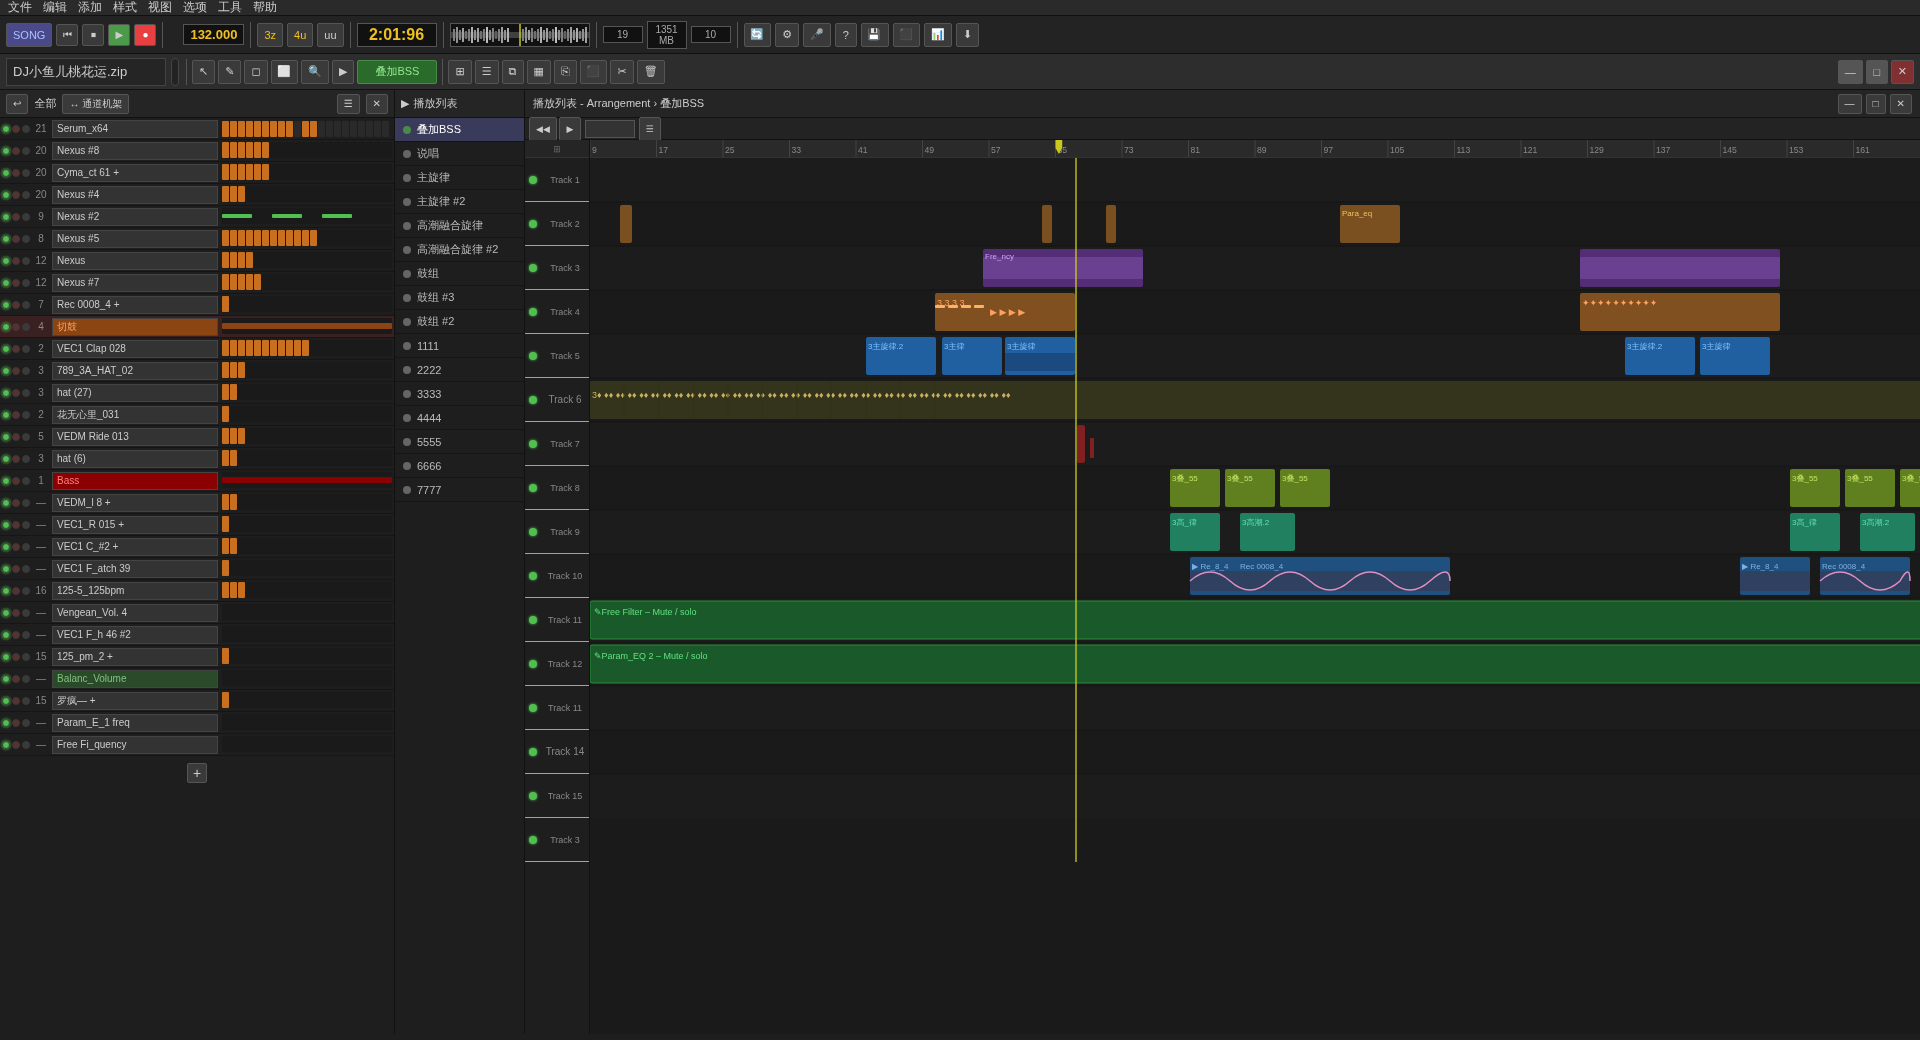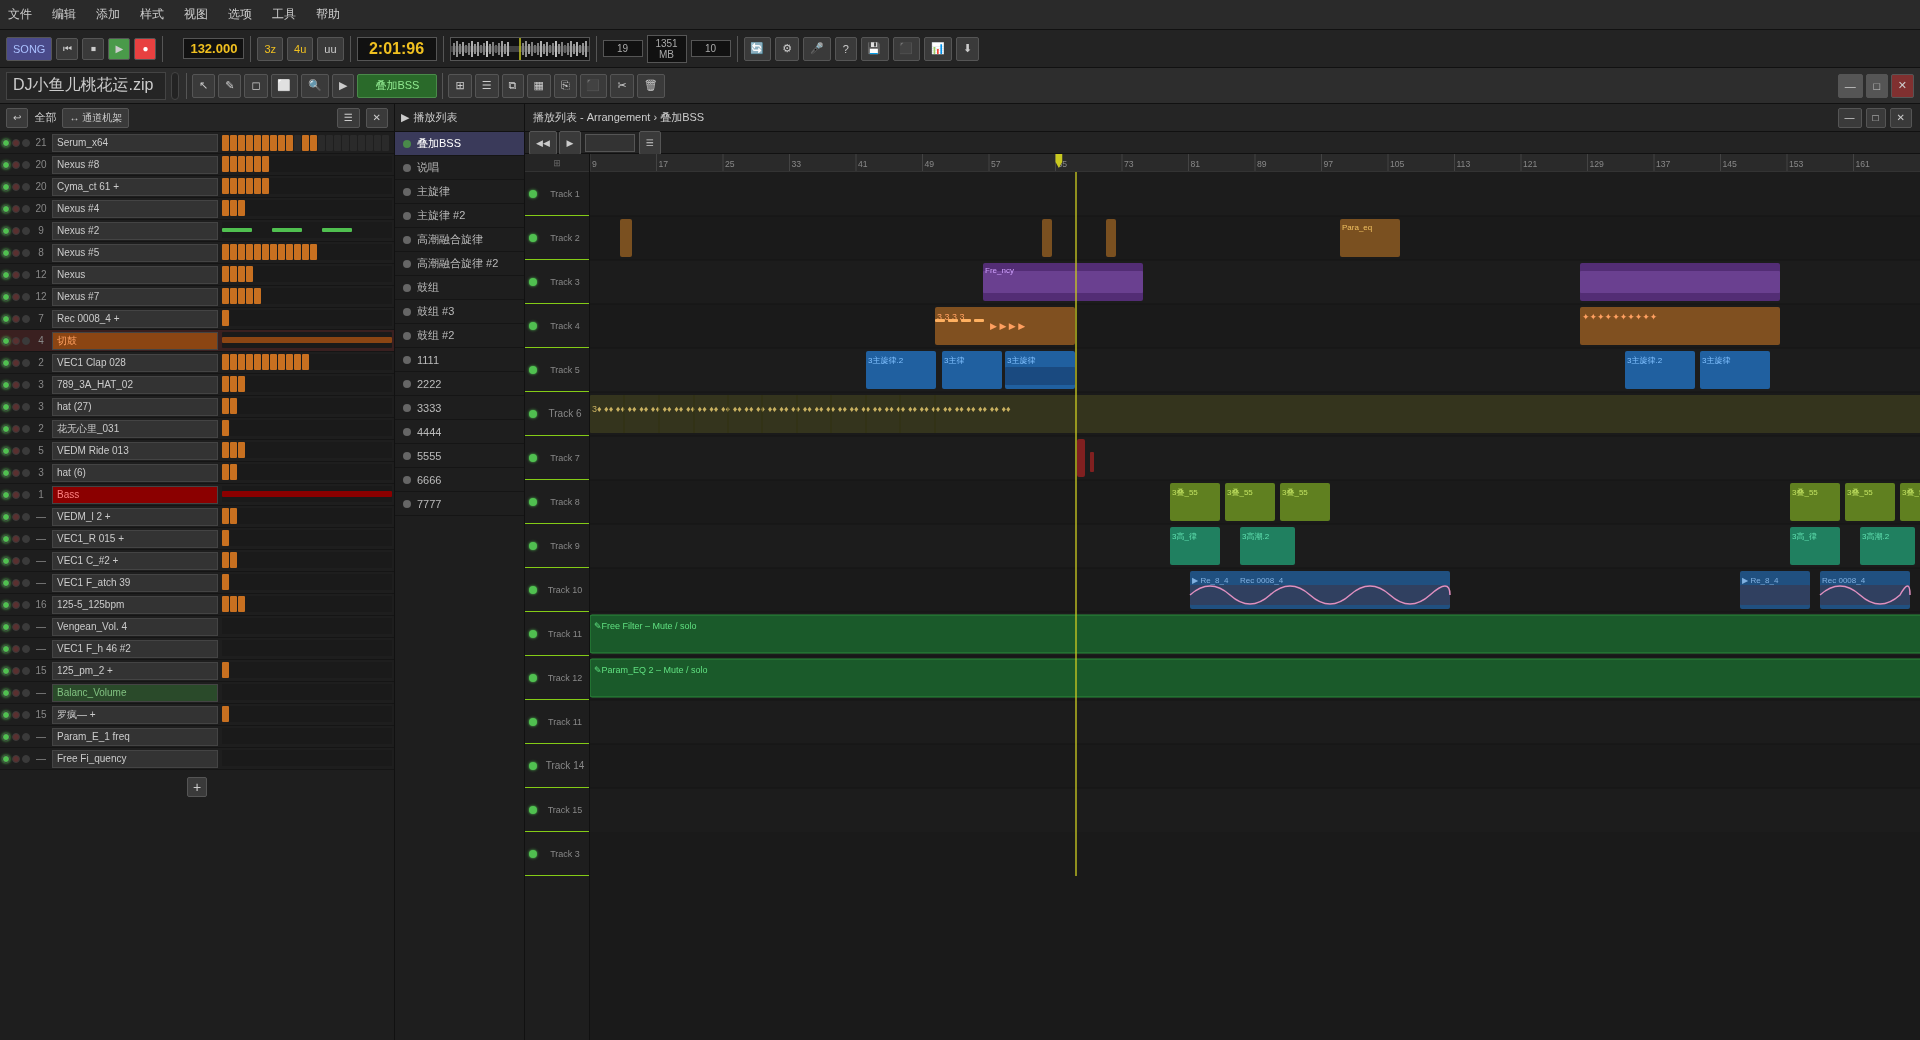--- a/index.html
+++ b/index.html
@@ -1,19 +1,19 @@
 <!DOCTYPE html>
 <html><head>
   <meta charset="utf-8">
   <style>
     * { margin: 0; padding: 0; box-sizing: border-box; }
     body { width: 1920px; height: 1040px; background: #1a1a1a; font-family: 'Arial', sans-serif; font-size: 11px; color: #ccc; overflow: hidden; }
     
     
-    #menu-bar { background: #2a2a2a; height: 30px; display: flex; align-items: center; padding: 0 8px; gap: 20px; border-bottom: 1px solid #111; }
+    #menu-bar { background: #2a2a2a; height: 16px; display: flex; align-items: center; padding: 0 8px; gap: 11px; border-bottom: 1px solid #111; }
     .menu-item { color: #ccc; cursor: pointer; font-size: 12px; }
     
     
     #transport-bar { background: #232323; height: 38px; display: flex; align-items: center; padding: 0 6px; gap: 4px; border-bottom: 1px solid #111; }
     .transport-btn { background: #3a3a3a; border: 1px solid #555; color: #ccc; width: 22px; height: 22px; display: flex; align-items: center; justify-content: center; cursor: pointer; font-size: 10px; border-radius: 2px; }
     .transport-btn.active { background: #e84040; color: #fff; }
     .transport-btn.play-active { background: #4a9a4a; }
     .bpm-display { background: #111; border: 1px solid #555; color: #f0c020; font-size: 13px; font-weight: bold; padding: 2px 6px; min-width: 60px; text-align: center; margin-left: 14px; }
     .time-display { background: #111; border: 1px solid #555; color: #f0c020; font-size: 16px; font-weight: bold; padding: 2px 8px; min-width: 80px; text-align: center; }
     .waveform-display { background: #111; border: 1px solid #555; width: 120px; height: 24px; display: flex; align-items: center; justify-content: center; }
@@ -168,21 +168,21 @@
     <div class="toolbar-btn">?</div>
     <div class="toolbar-btn">💾</div>
     <div class="toolbar-btn">⬛</div>
     <div class="toolbar-btn">📊</div>
     <div class="toolbar-btn">⬇</div>
   </div>
 
   <div id="toolbar2">
 
     <div style="display:flex;align-items:center;gap:4px;background:#252525;border:1px solid #444;padding:2px 6px;min-width:160px;height:28px;">
-      <span style="color:#ccc;font-size:16px;">DJ小鱼儿桃花运.zip</span>
+      <span style="color:#ccc;font-size:13px;">DJ小鱼儿桃花运.zip</span>
     </div>
 
     <div style="width:8px;height:28px;background:#232323;border:1px solid #444;border-radius:4px;margin:0 2px;"></div>
 
     <div class="transport-sep"></div>
 
     <div class="toolbar-btn">↖</div>
     <div class="toolbar-btn">✎</div>
     <div class="toolbar-btn">◻</div>
     <div class="toolbar-btn">⬜</div>
@@ -527,21 +527,21 @@
                 <rect x="0" y="5" width="170" height="6" fill="#8b0000" rx="1"></rect>
               </svg>
           </div>
         </div>
 
         <div class="track-row">
           <div class="track-led on"></div>
           <div class="track-led" style="background:#5a3030;"></div>
           <div class="track-led" style="background:#3a3a3a;"></div>
           <span class="track-num">—</span>
-          <div class="track-name">VEDM_l 2 +</div>
+          <div class="track-name">VEDM_l 8 +</div>
           <div style="margin-left:2px;"><svg width="170" height="16">
                 <rect x="0" y="0" width="170" height="16" fill="#1a1a1a" rx="1"></rect>
                 <rect x="0" y="0" width="7" height="16" fill="#c87020" rx="1"></rect>
                 <rect x="8" y="0" width="7" height="16" fill="#c87020" rx="1"></rect>
               </svg></div>
         </div>
 
         <div class="track-row">
           <div class="track-led on"></div>
           <div class="track-led" style="background:#5a3030;"></div>

